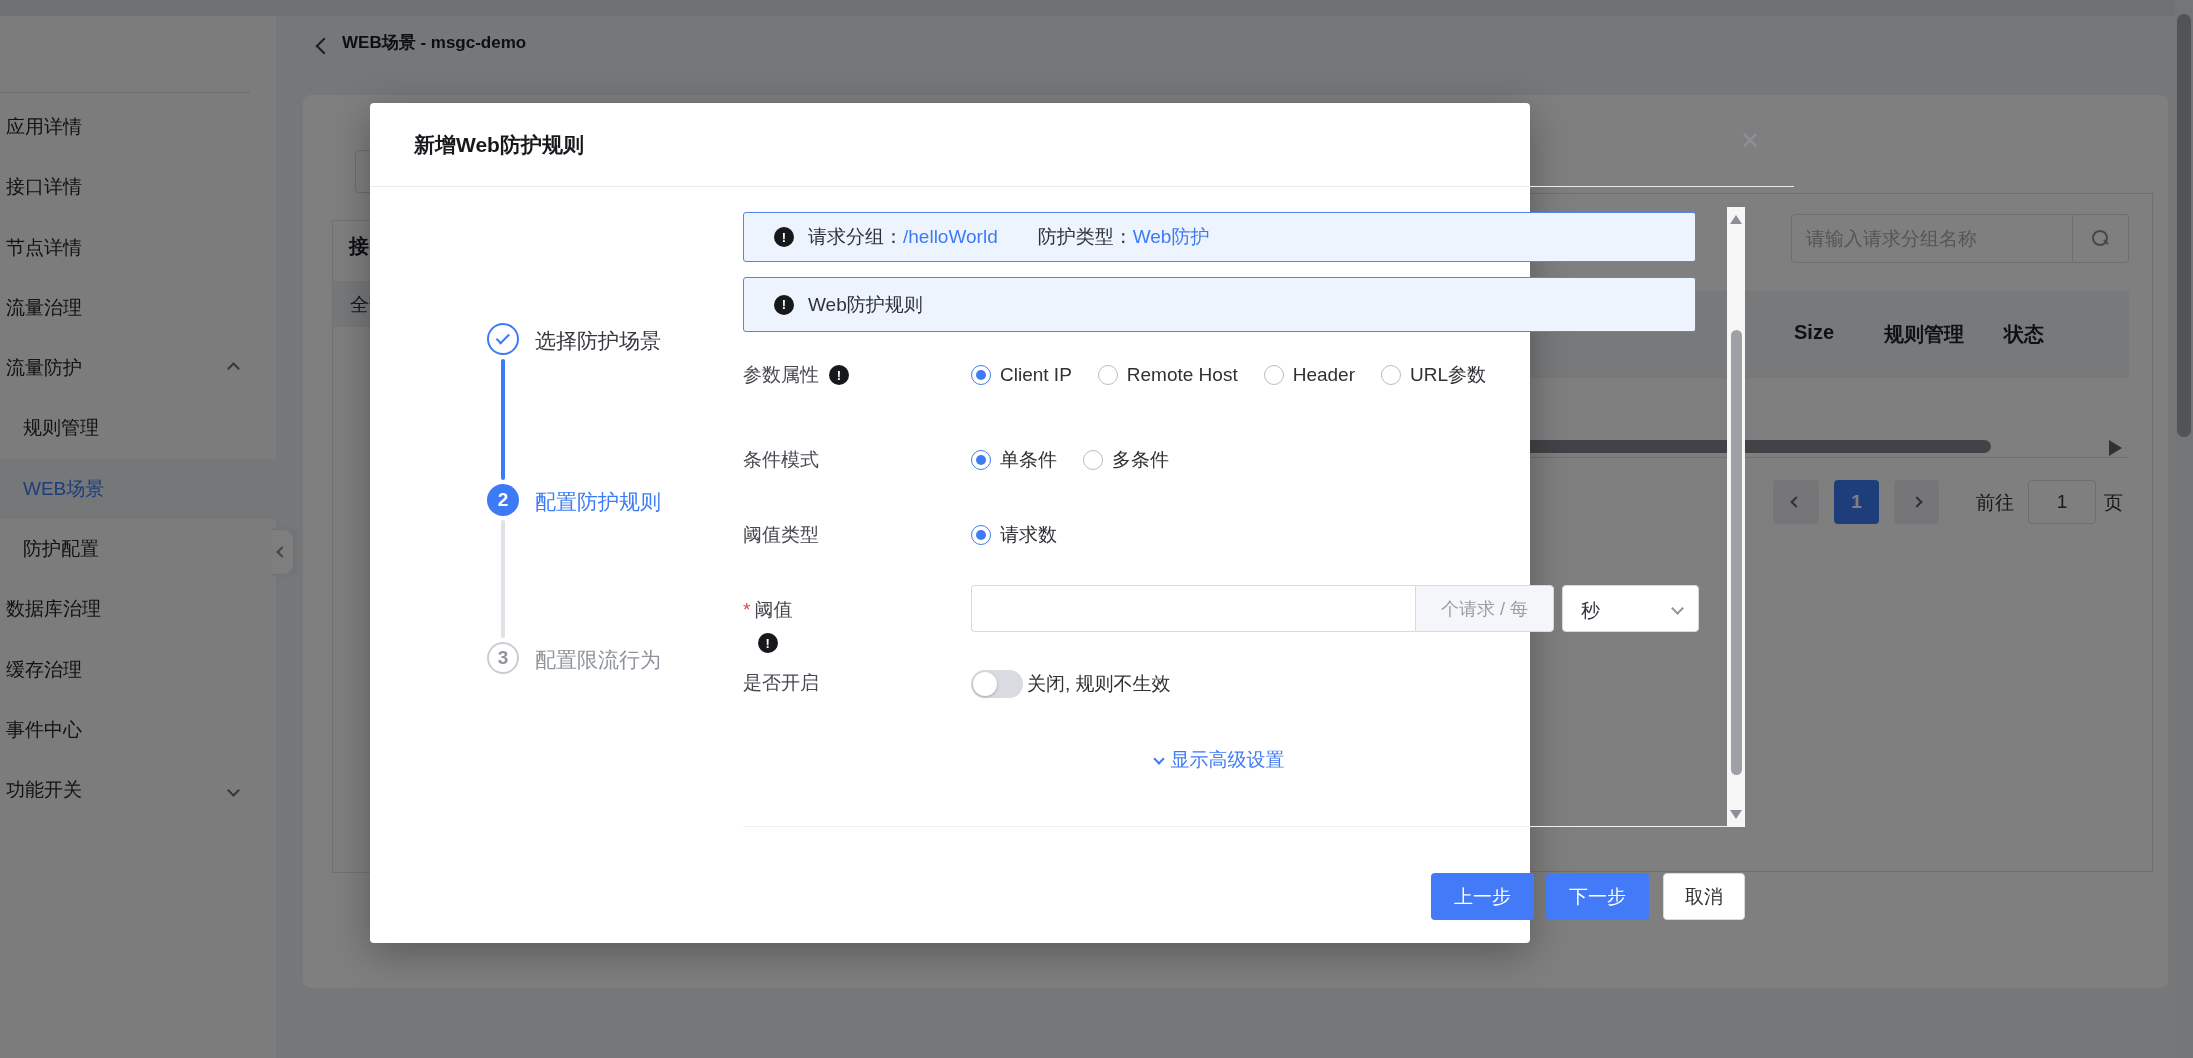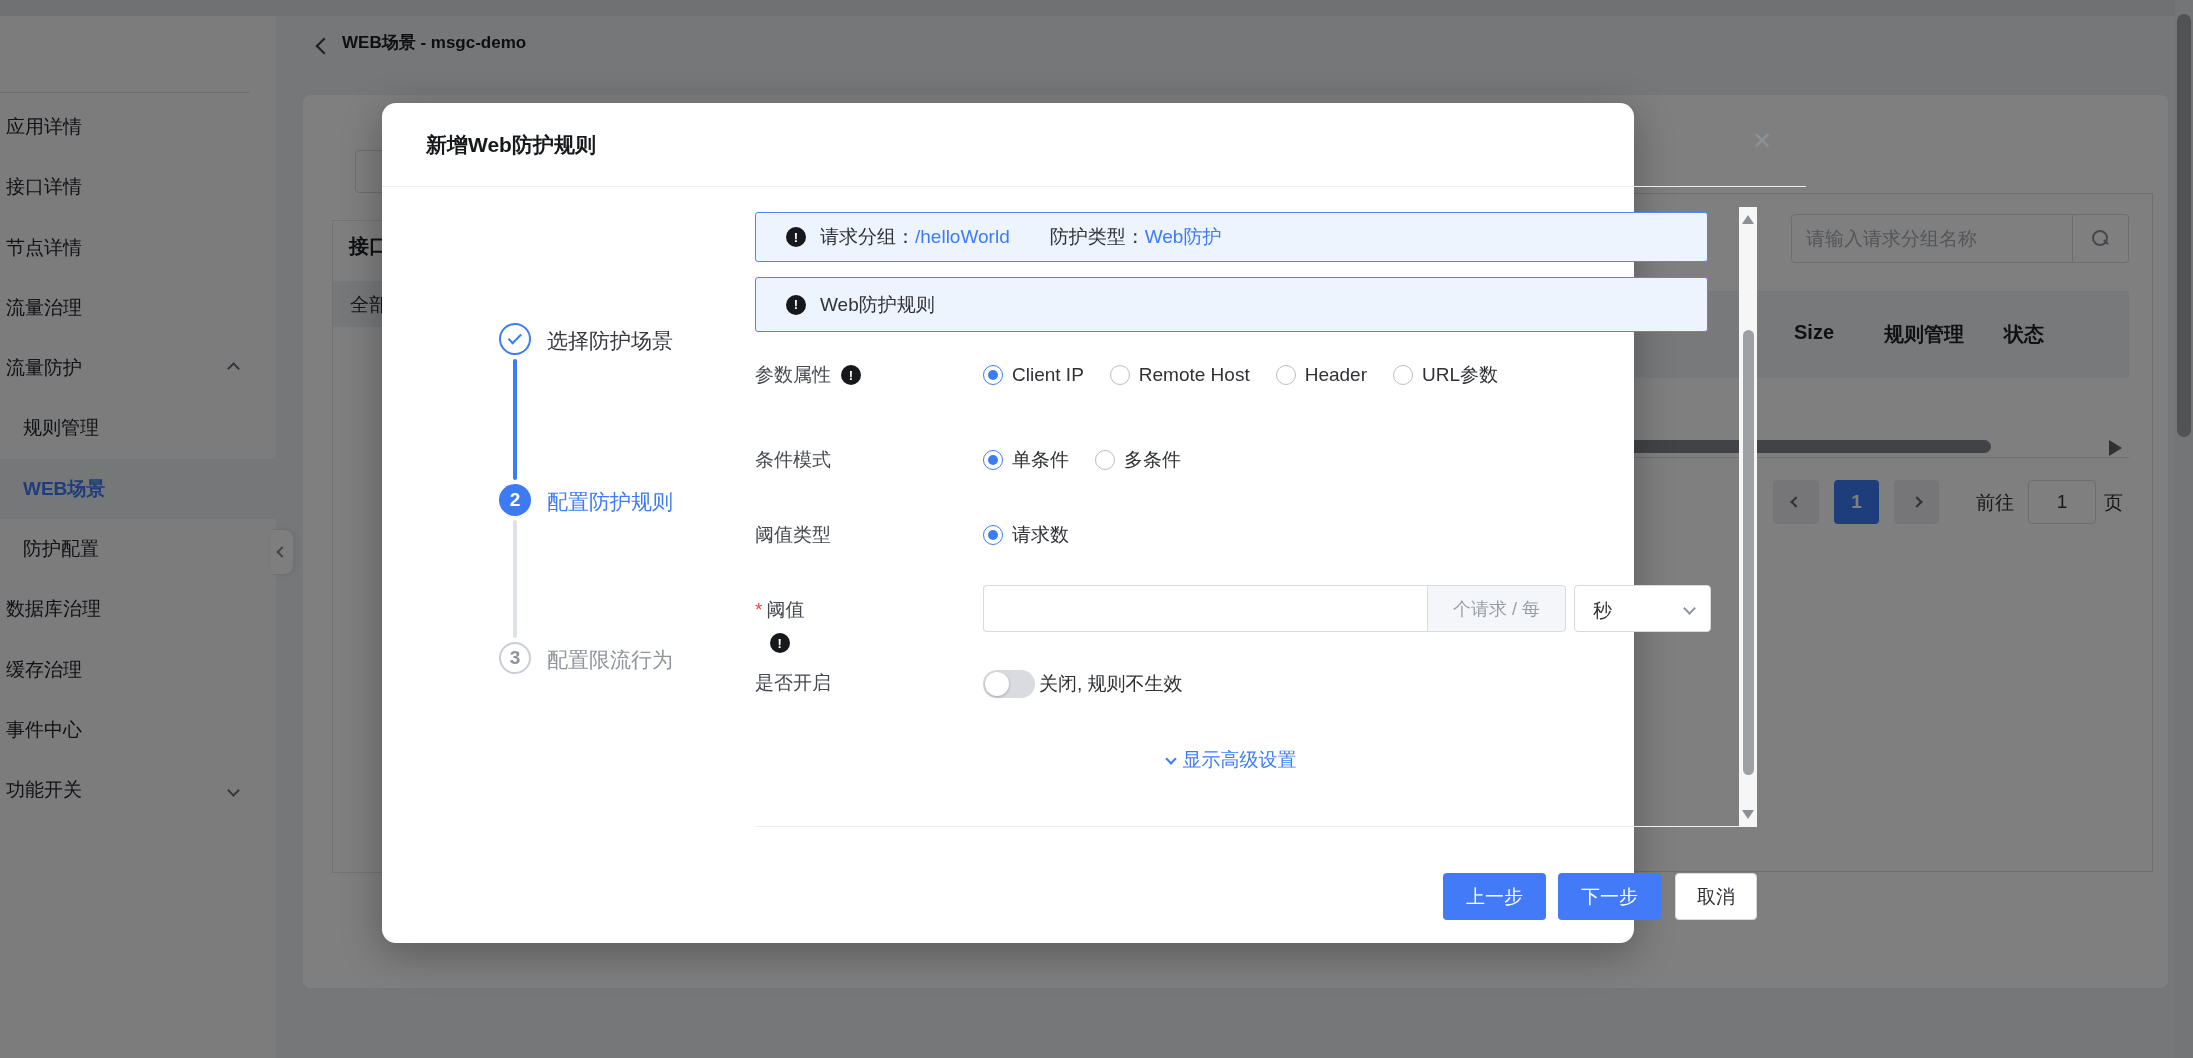--- a/index.html
+++ b/index.html
@@ -25,21 +25,21 @@
   
   .sidebar { left:0; top:16px; width:276px; height:1042px; background:#f8f9fb; }
   .sb-header { position:absolute; left:0; top:10px; width:276px; height:48px; }
   .sb-back { position:absolute; left:4px; top:18px; }
   .sb-title { position:absolute; left:28px; top:8px; font-size:22px; font-weight:bold; color:#17191d; }
   .sb-search { position:absolute; left:226px; top:12px; }
   .sb-divider { position:absolute; left:0; top:76px; width:250px; border-top:1px solid #d9dbdf; }
   .sb-nav { position:absolute; left:0; top:81px; width:276px; }
   .sb-item { position:relative; height:60.3px; line-height:60.3px; font-size:19px; color:#23252a; padding-left:6px; cursor:pointer; }
   .sb-item.sub { padding-left:23px; }
-  .sb-item.active { background:#eceef2; color:#3d7bf6; font-weight:bold; }
+  .sb-item.active { background:#eceef2; color:#3d7bf6; font-weight:normal; }
   .sb-item .chev { position:absolute; right:38px; top:26px; width:9px; height:9px; border-color:#6a6d74; }
   .collapse-tab { left:271px; top:529px; width:23px; height:46px; background:#fdfdfe; border:1px solid #e2e4e8; border-left:none; border-radius:0 10px 10px 0; box-shadow:2px 0 6px rgba(0,0,0,.06); z-index:5; }
   .collapse-tab .chev { position:absolute; left:7px; top:18px; width:8px; height:8px; border-color:#87898f; }
 
   
   .page-header { left:276px; top:16px; width:1917px; height:70px; }
   .ph-back { position:absolute; left:42px; top:24px; width:12px; height:12px; border-color:#3a3c41; }
   .ph-title { position:absolute; left:66px; top:15px; font-size:17px; font-weight:bold; color:#1b1d21; }
 
   
@@ -71,21 +71,21 @@
   .pg-unit { left:1443px; }
 
   
   .page-scrollbar { left:2175px; top:0; width:18px; height:1058px; background:#e8eaed; }
   .page-scroll-thumb { position:absolute; left:2px; top:14px; width:14px; height:423px; border-radius:7px; background:#a4a6ab; cursor:pointer; }
 
   
   .overlay { left:0; top:0; width:2193px; height:1058px; background:rgba(0,0,0,0.5); z-index:50; }
 
   
-  .modal { left:382px; top:103px; width:1252px; height:840px; background:#fff; border-radius:14px; box-shadow:0 10px 40px rgba(0,0,0,.3); z-index:100; }
+  .modal { left:370px; top:103px; width:1160px; height:840px; background:#fff; border-radius:4px; box-shadow:0 10px 40px rgba(0,0,0,.3); z-index:100; }
   .m-header { position:absolute; left:0; top:0; width:1424px; height:84px; border-bottom:1px solid #e9ebee; }
   .m-title { position:absolute; left:44px; top:28px; font-size:21px; font-weight:bold; color:#17191d; }
   .m-close { position:absolute; right:34px; top:26px; font-size:24px; color:#8d9097; cursor:pointer; line-height:1; }
 
   
   .step-circle { position:absolute; width:32px; height:32px; border-radius:50%; display:flex; align-items:center; justify-content:center; }
   .step-done { left:117px; top:220px; border:2px solid #3d7bf6; background:#fff; }
   .checkmark { display:inline-block; width:13px; height:7px; border-left:2.5px solid #3d7bf6; border-bottom:2.5px solid #3d7bf6; transform:rotate(-45deg) translate(1px,-2px); }
   .step-active { left:117px; top:381px; background:#3d7bf6; color:#fff; font-size:19px; font-weight:bold; }
   .step-pending { left:117px; top:539px; border:2px solid #caced4; background:#fff; color:#8f939b; font-size:19px; font-weight:bold; }

